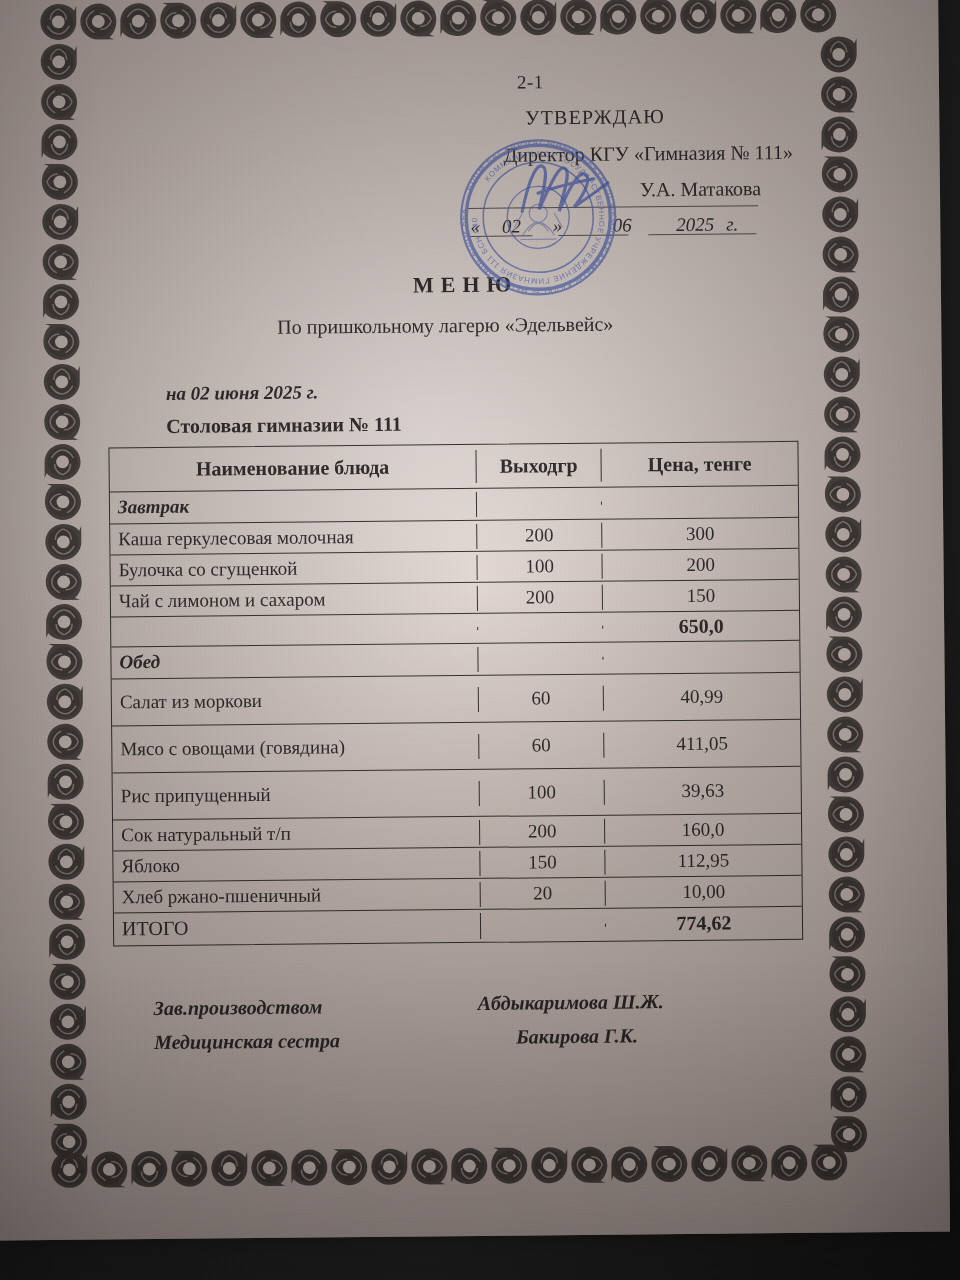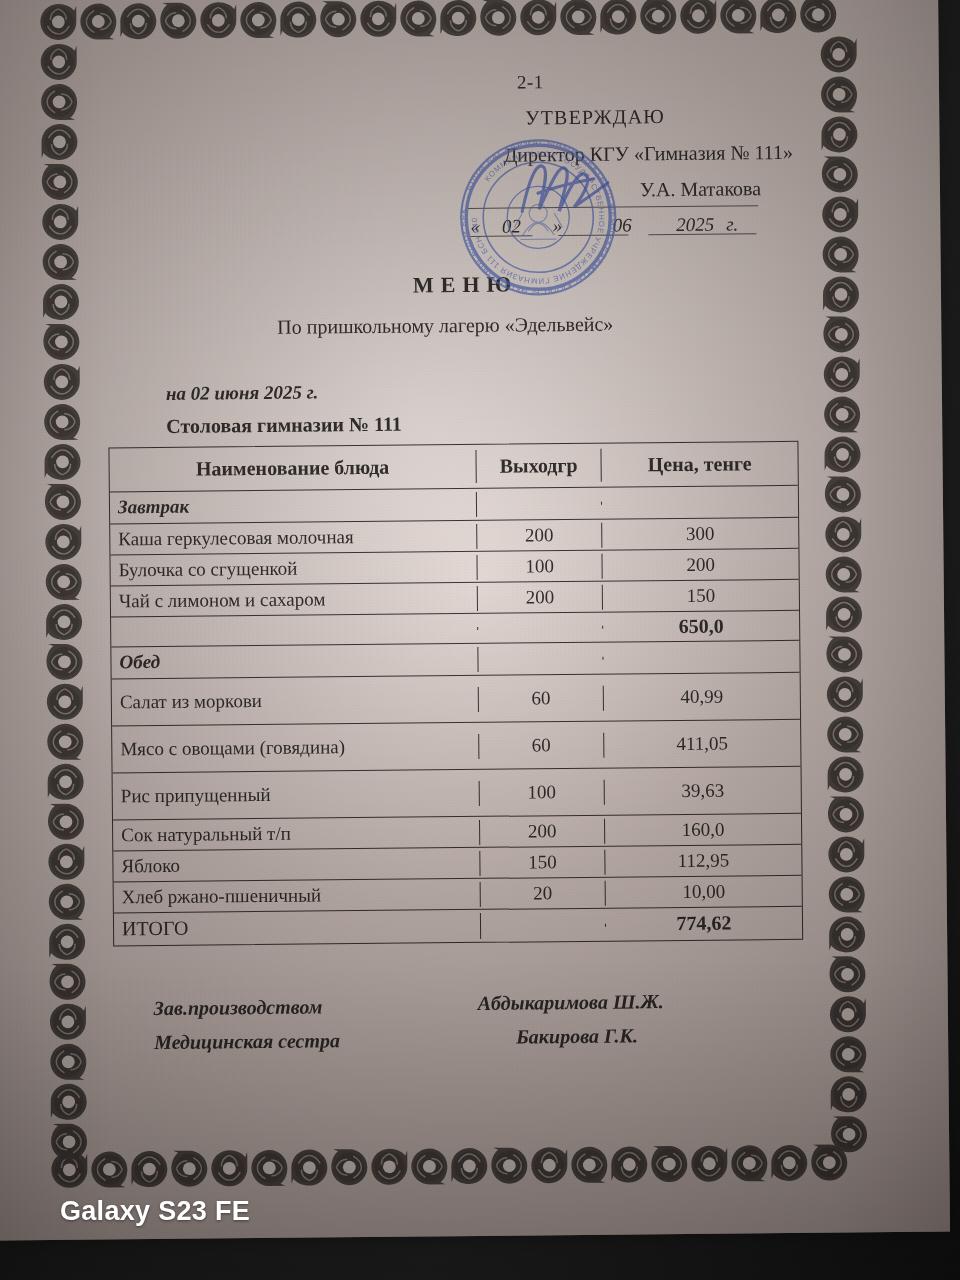--- a/index.html
+++ b/index.html
@@ -1729,14 +1729,13 @@
           </g>
         </svg>
       </div>
 
     </div>
   </div>
 
   <div class="bg-vig"></div>
   <div class="photo-cast"></div>
 
-  <div class="watermark">Galaxy S23 FE</div>
 </div>
 
 </body></html>

